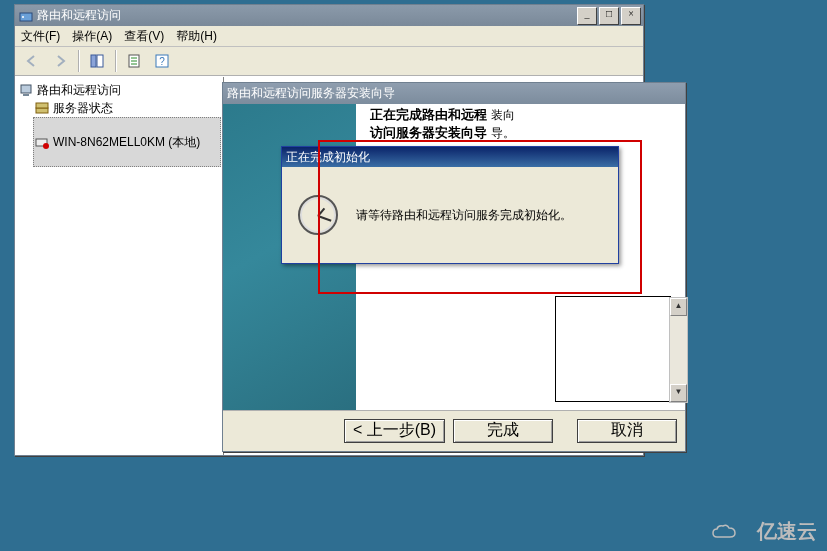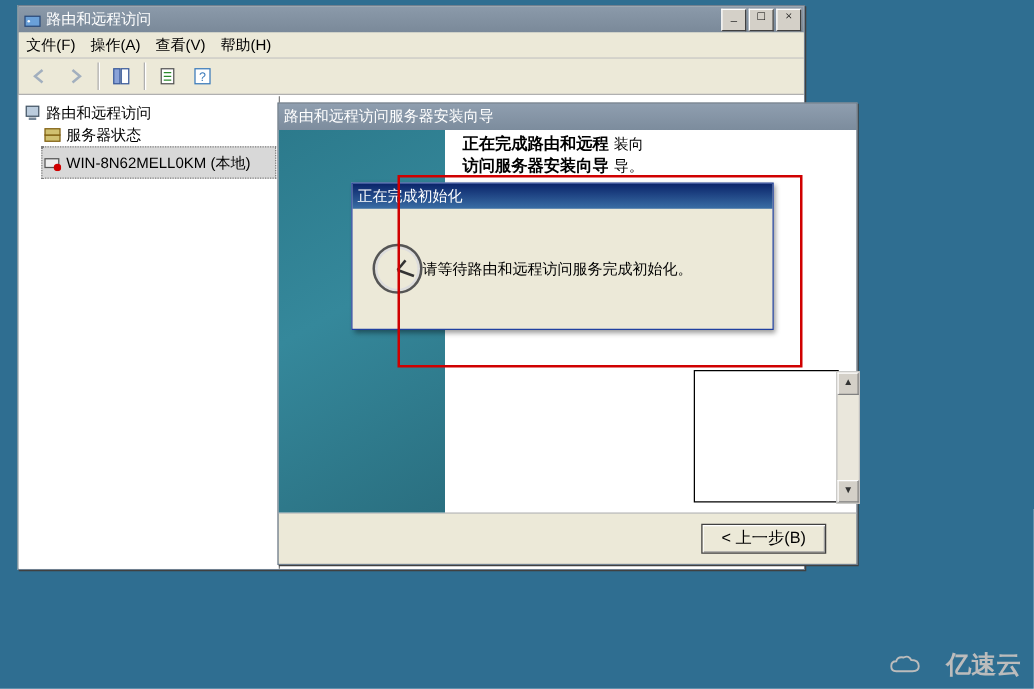--- a/index.html
+++ b/index.html
@@ -102,21 +102,21 @@
     align-items: center;
     height: 16px;
     padding: 1px 2px;
     gap: 4px;
     white-space: nowrap;
   }
   .tree-item.indent1 { margin-left: 16px; }
   .tree-item.sel {
     background: #d8d8d8;
     border: 1px dotted #808080;
-    padding: 4px 1px;
+    padding: 16px 1px;
   }
   .tree-ico { width:14px; height:14px; display:inline-flex; align-items:center; justify-content:center;}
   .right-pane { flex:1; background:#fff; }
 
   
   .wizard {
     position: absolute;
     left: 222px;
     top: 82px;
     width: 462px;
@@ -188,21 +188,21 @@
     gap: 8px;
     padding: 0 8px;
     background: #ece9d8;
   }
   .btn {
     min-width: 82px;
     height: 22px;
     background: #ece9d8;
     border: 1px solid #404040;
     box-shadow: inset 1px 1px #fff, inset -1px -1px #a0a0a0;
-    font-size: 13px;
+    font-size: 16px;
     cursor: default;
     text-align: center;
     line-height: 20px;
     padding: 0 8px;
   }
 
   
   .progress-dlg {
     position: absolute;
     left: 281px;
@@ -220,20 +220,21 @@
     background: linear-gradient(#0a246a, #3a6ea5);
     color: #fff;
     font-size: 12px;
     display: flex; align-items: center;
     padding-left: 4px;
   }
   .progress-dlg .pd-body {
     flex: 1;
     display: flex;
     align-items: center;
+    gap: 18px;
     padding: 0 16px;
     text-align: right;
   }
   .clock {
     width: 36px; height: 36px;
     border: 2px solid #555;
     border-radius: 50%;
     position: relative;
     box-shadow: inset 0 0 0 2px #ddd;
     flex: 0 0 auto;
@@ -380,21 +381,23 @@
       <div class="wiz-box">
         <div class="vtrack">
           <div class="varrow">▲</div>
           <div class="varrow">▼</div>
         </div>
       </div>
     </div>
   </div>
   <div class="wiz-buttons">
     <span class="btn">&lt; 上一步(B)</span>
+    <span class="btn">完成</span>
     <span style="width:8px"></span>
+    <span class="btn">取消</span>
   </div>
 </div>
 
 <div class="progress-dlg">
   <div class="pd-title">
     <span>正在完成初始化</span>
   </div>
   <div class="pd-body">
     <div class="clock"></div>
     <div class="pd-text">请等待路由和远程访问服务完成初始化。</div>

